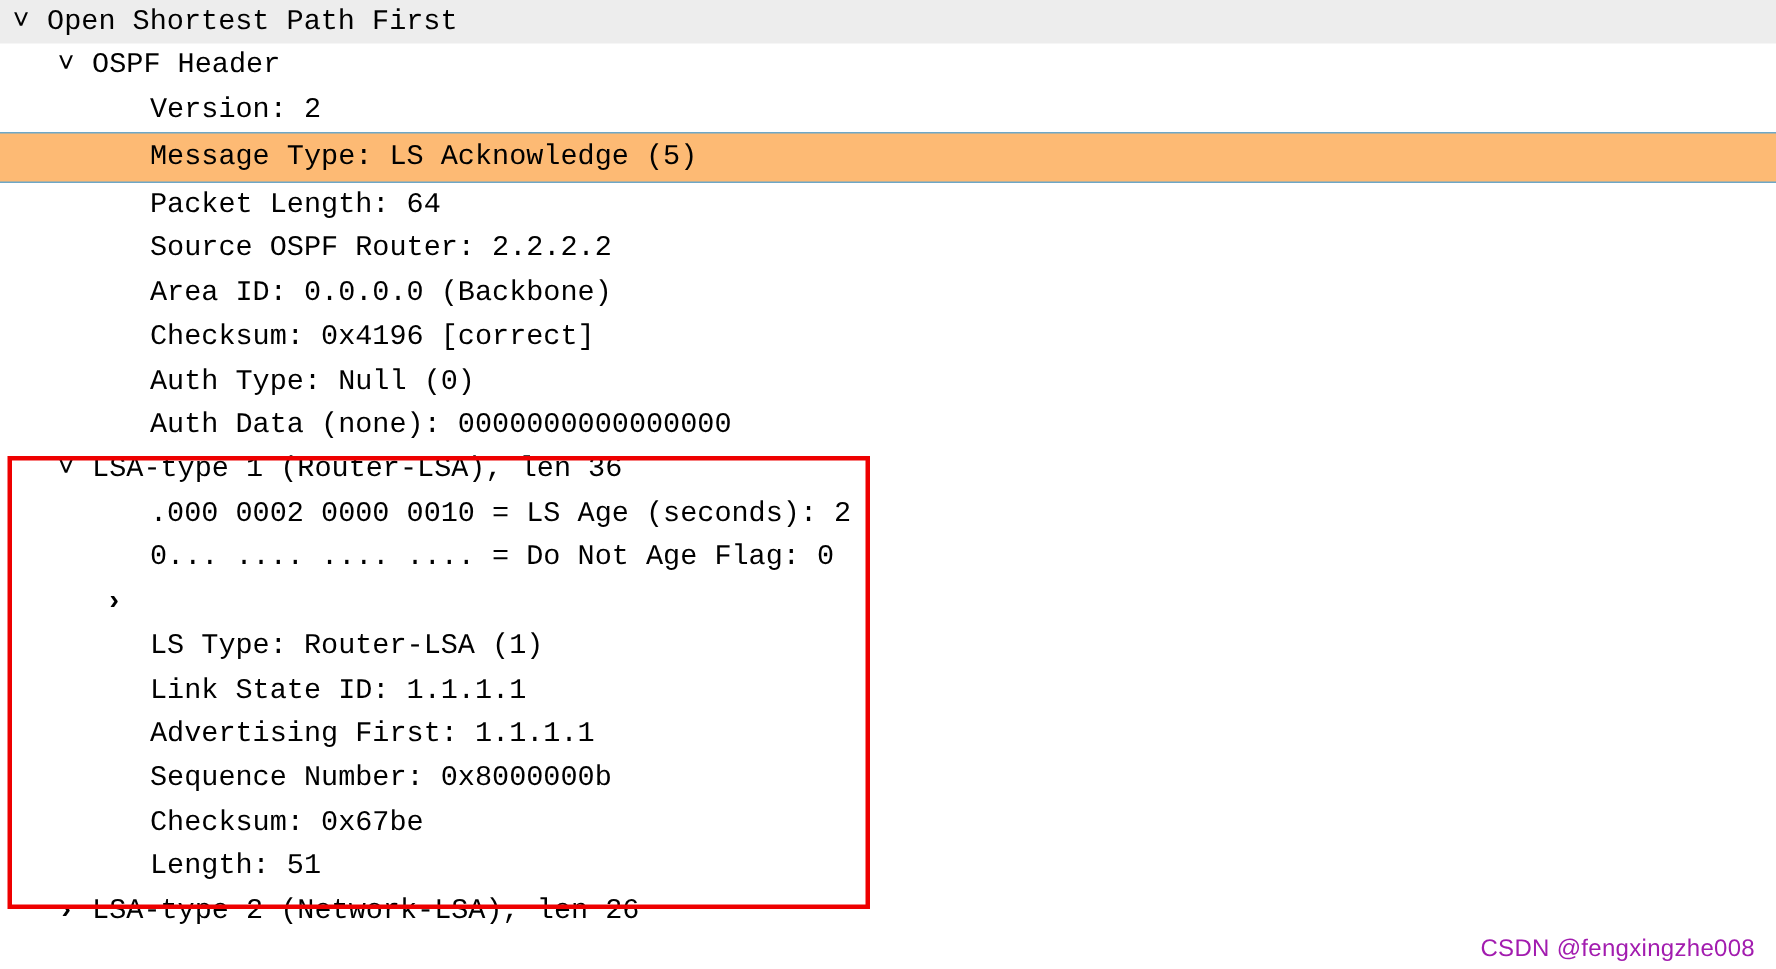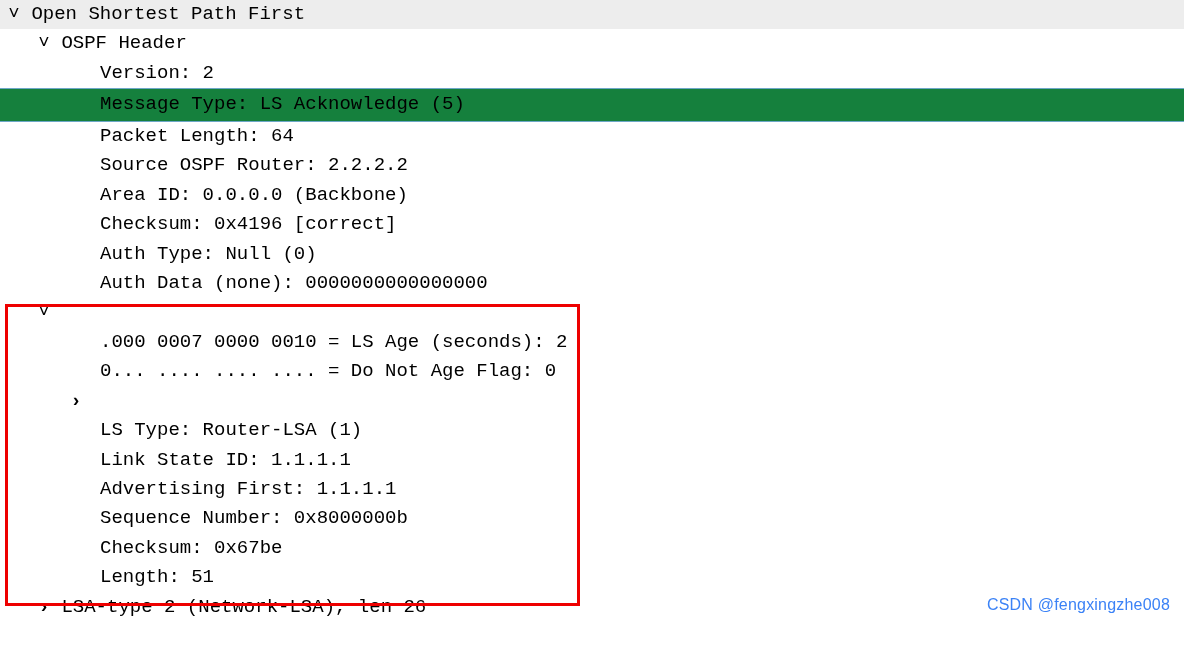--- a/index.html
+++ b/index.html
@@ -9,38 +9,38 @@
       background: #fff;
       color: #000;
       line-height: 1.55;
       width: 1184px;
       height: 646px;
       overflow: hidden;
       position: relative;
     }
     .row { white-space: pre; }
     .row-bg-grey { background: #ededed; }
-    .row-bg-blue { background: #15803d; border: 1px solid #6da7c7; border-left: none; border-right: none; padding-top:1px; padding-bottom:1px;}
+    .row-bg-blue { background: #fdba74; border: 1px solid #6da7c7; border-left: none; border-right: none; padding-top:1px; padding-bottom:1px;}
     .caret { display: inline-block; width: 12px; text-align: center; }
     .caret-down::before { content: "˅"; }
     .caret-right::before { content: "›"; font-weight:bold; }
     .redbox {
       position: absolute;
       left: 5px;
       top: 304px;
       width: 575px;
       height: 302px;
       border: 3px solid #ee0000;
       pointer-events: none;
     }
     .watermark {
       position: absolute;
       right: 14px;
-      bottom: 28px;
-      color: #3b82f6;
+      bottom: 0;
+      color: #a21caf;
       font-family: Arial, sans-serif;
       font-size: 16px;
       letter-spacing: 0.2px;
     }
     
     .i0 { padding-left: 8px; }
     .i1 { padding-left: 38px; }
     .i2 { padding-left: 70px; }
     .i3 { padding-left: 100px; }
   </style>
@@ -60,23 +60,23 @@
 <div class="row i3"><span>Source OSPF Router: 2.2.2.2</span></div>
 
 <div class="row i3"><span>Area ID: 0.0.0.0 (Backbone)</span></div>
 
 <div class="row i3"><span>Checksum: 0x4196 [correct]</span></div>
 
 <div class="row i3"><span>Auth Type: Null (0)</span></div>
 
 <div class="row i3"><span>Auth Data (none): 0000000000000000</span></div>
 
-<div class="row i1"><span class="caret caret-down"></span> </div>
+<div class="row i1"><span class="caret caret-down"></span> <span>LSA-type 1 (Router-LSA), len 36</span></div>
 
-<div class="row i3"><span>.000 0007 0000 0010 = LS Age (seconds): 2</span></div>
+<div class="row i3"><span>.000 0002 0000 0010 = LS Age (seconds): 2</span></div>
 
 <div class="row i3"><span>0... .... .... .... = Do Not Age Flag: 0</span></div>
 
 <div class="row i2"><span class="caret caret-right"></span> </div>
 
 <div class="row i3"><span>LS Type: Router-LSA (1)</span></div>
 
 <div class="row i3"><span>Link State ID: 1.1.1.1</span></div>
 
 <div class="row i3"><span>Advertising First: 1.1.1.1</span></div>

